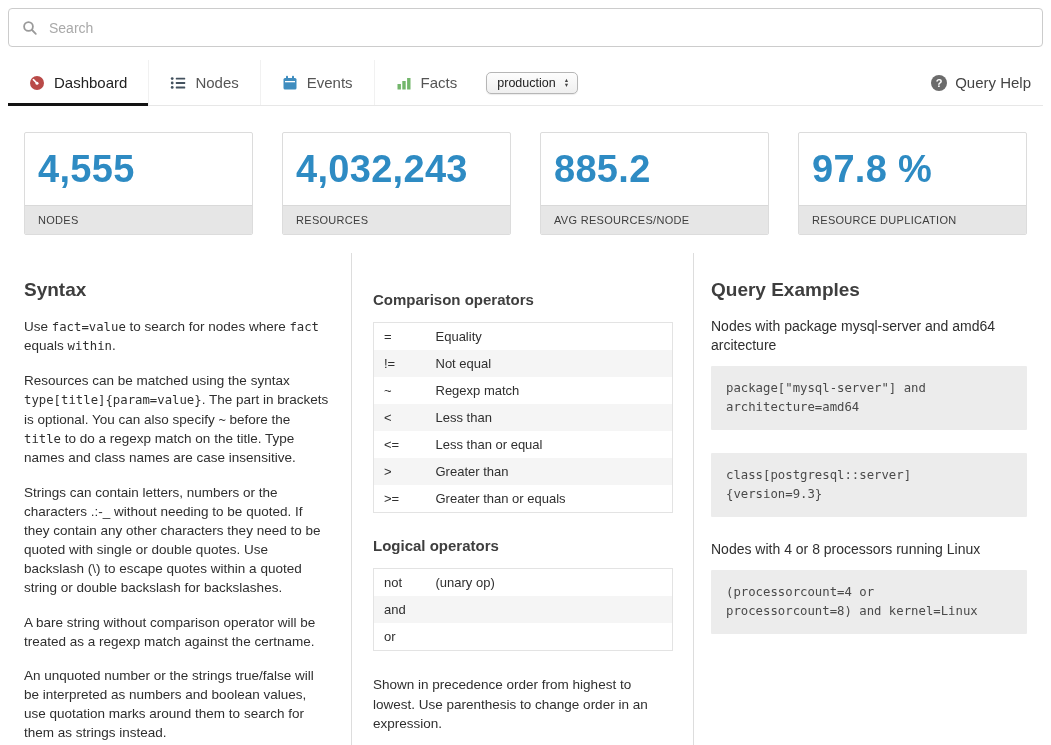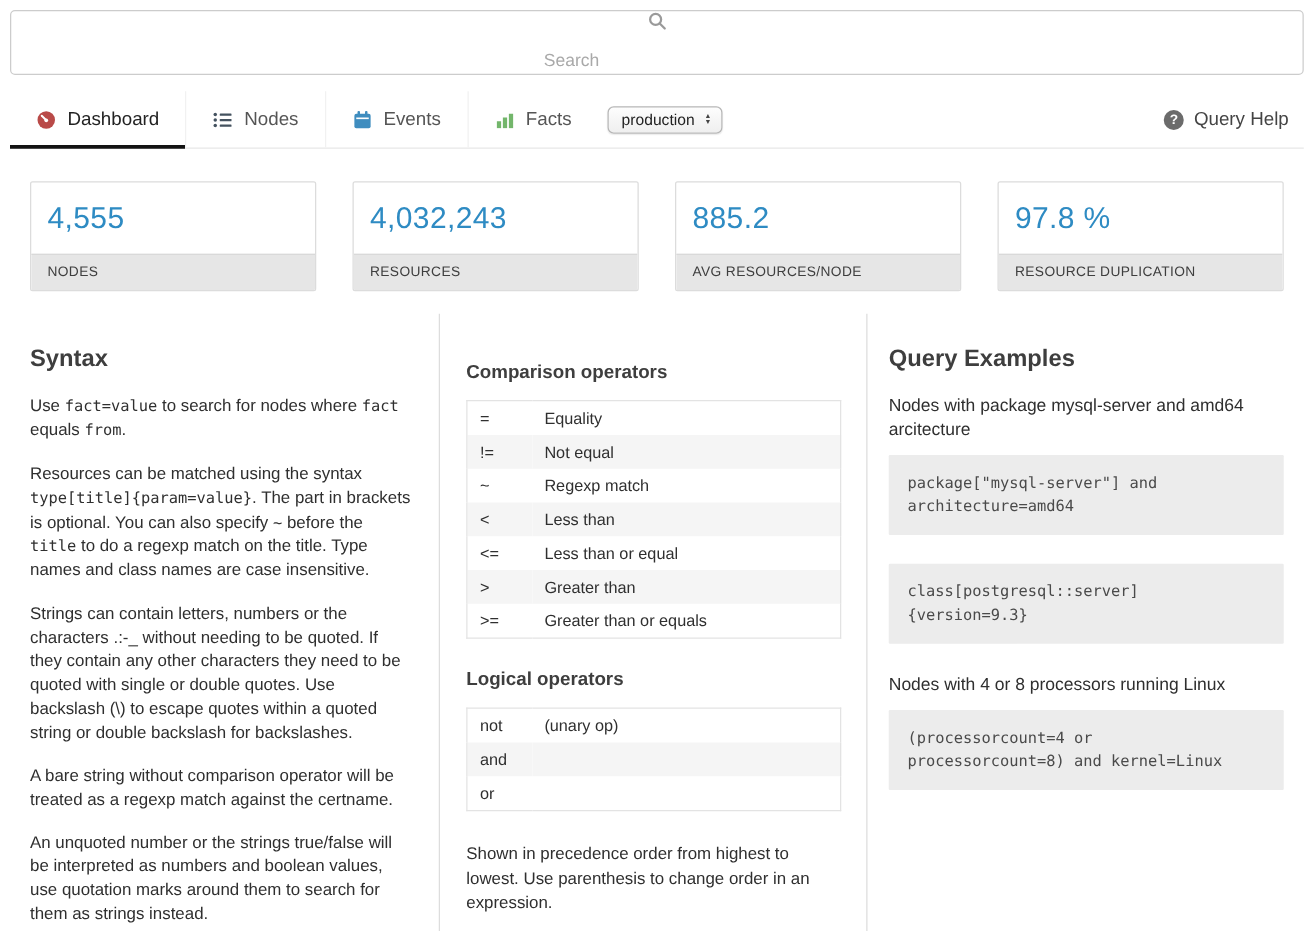--- a/index.html
+++ b/index.html
@@ -7,29 +7,28 @@
   body {
     background: #fff;
     font-family: "Liberation Sans", "DejaVu Sans", sans-serif;
     color: #333;
     overflow: hidden;
   }
 
   
   .search-bar {
     margin: 8px 8px 0;
-    height: 52px;
+    height: 39px;
     border: 1px solid #ccc;
     border-radius: 4px;
     display: flex;
     align-items: center;
     padding: 0 13px;
     gap: 11px;
     background: #fff;
-    flex-direction: column;
   }
   .search-bar input {
     flex: 1;
     border: 0;
     outline: 0;
     font-size: 14px;
     font-family: inherit;
     color: #555;
     background: transparent;
   }
@@ -113,22 +112,22 @@
   .stats { display: flex; gap: 29px; margin: 26px 24px 0; }
   .stat-card {
     flex: 1;
     border: 1px solid #dcdcdc;
     border-radius: 2px;
     overflow: hidden;
     background: #fff;
   }
   .stat-value {
     padding: 15px 13px 14px;
-    font-size: 24px;
-    font-weight: normal;
+    font-size: 38px;
+    font-weight: bold;
     color: #2e8bc3;
     letter-spacing: 0.3px;
   }
   .stat-label {
     background: #e6e6e6;
     border-top: 1px solid #d9d9d9;
     padding: 8px 13px;
     font-size: 11px;
     color: #3e3e3e;
     letter-spacing: 0.3px;
@@ -273,21 +272,21 @@
       <div class="stat-value">97.8 %</div>
       <div class="stat-label">RESOURCE DUPLICATION</div>
     </div>
   </div>
 
   <div class="columns">
 
     <div class="col-syntax">
       <h2>Syntax</h2>
       <div>
-          <p><span>Use </span><code>fact=value</code><span> to search for nodes where </span><code>fact</code><span> equals </span><code>from</code><span>.</span></p>
+          <p><span>Use </span><code>fact=value</code><span> to search for nodes where </span><code>fact</code><span> equals </span><code>within</code><span>.</span></p>
           <p><span>Resources can be matched using the syntax </span><code>type[title]{param=value}</code><span>. The part in brackets is optional. You can also specify </span><code>~</code><span> before the </span><code>title</code><span> to do a regexp match on the title. Type names and class names are case insensitive.</span></p>
           <p><span>Strings can contain letters, numbers or the characters .:-_ without needing to be quoted. If they contain any other characters they need to be quoted with single or double quotes. Use backslash (\) to escape quotes within a quoted string or double backslash for backslashes.</span></p>
           <p><span>A bare string without comparison operator will be treated as a regexp match against the certname.</span></p>
           <p><span>An unquoted number or the strings true/false will be interpreted as numbers and boolean values, use quotation marks around them to search for them as strings instead.</span></p>
         </div>
     </div>
 
     <div class="col-operators">
       <h3>Comparison operators</h3>
       <table class="op-table">

